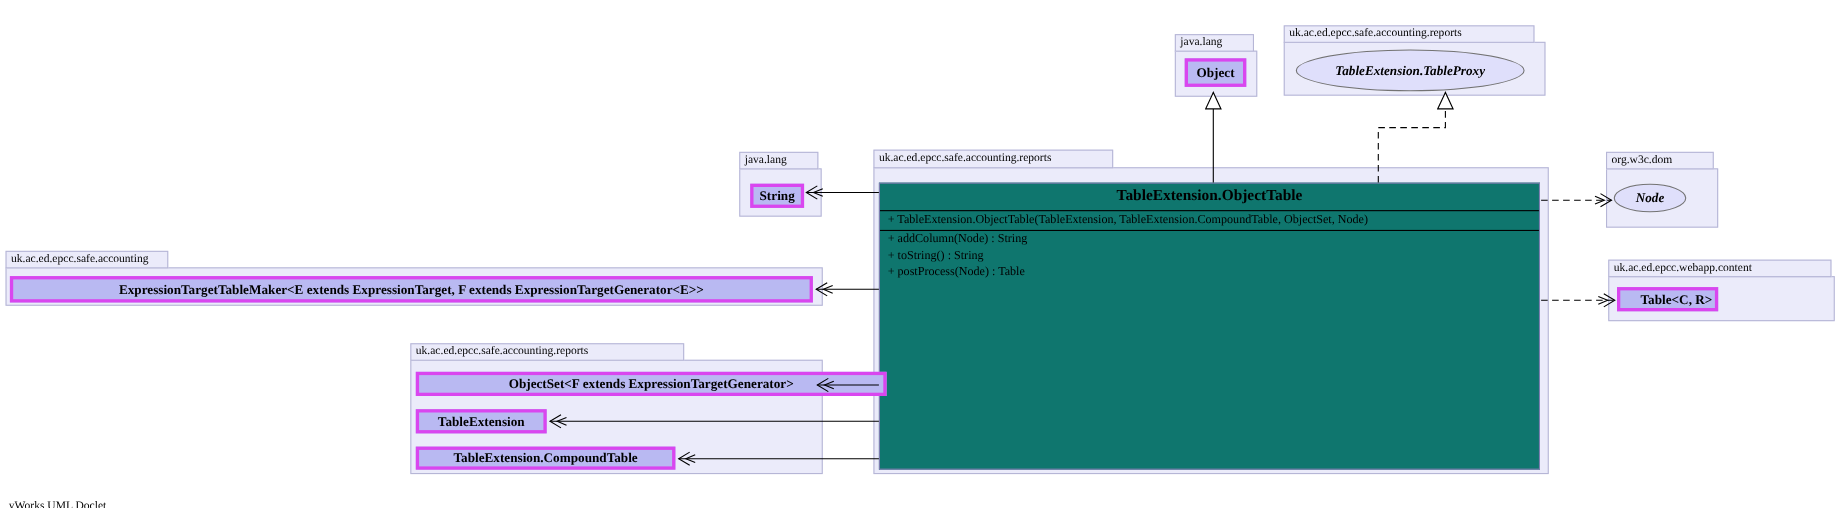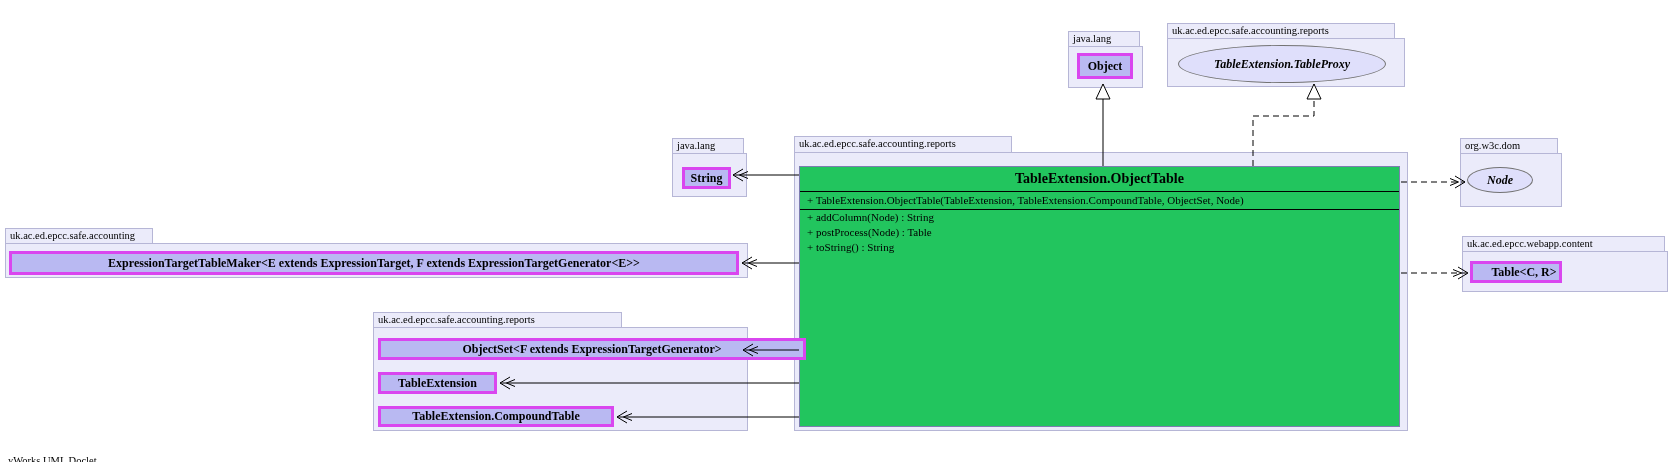--- a/index.html
+++ b/index.html
@@ -28,21 +28,21 @@
   }
   .iface{
     position:absolute;box-sizing:border-box;
     background:#dfdffb;border:1px solid #737373;border-radius:50%;
     font-weight:bold;font-style:italic;font-size:12px;
     display:flex;align-items:center;justify-content:center;
     white-space:nowrap;
   }
   .main-cls{
     position:absolute;box-sizing:border-box;
-    background:#22c55e;border:1px solid #7d7db0;
+    background:#0f766e;border:1px solid #7d7db0;
   }
   .main-title{
     box-sizing:border-box;height:25px;border-bottom:1px solid #000;
     font-weight:bold;font-size:14px;line-height:24px;text-align:center;
     white-space:nowrap;overflow:hidden;
   }
   .ctor-row{
     box-sizing:border-box;height:18px;border-bottom:1px solid #000;
     font-size:11px;line-height:17px;padding:0 0 0 7px;
     white-space:nowrap;overflow:hidden;
@@ -78,22 +78,22 @@
   <div class="pkg-body" style="left:5px;top:223px;width:743px;height:35px;"></div>
   <div class="pkg-tab" style="left:5px;top:208px;width:148px;height:16px;">uk.ac.ed.epcc.safe.accounting</div>
   <div class="cls" style="left:9px;top:231px;width:730px;height:24px;">ExpressionTargetTableMaker&lt;E extends ExpressionTarget, F extends ExpressionTargetGenerator&lt;E&gt;&gt;</div>
 
   <div class="pkg-body" style="left:794px;top:132px;width:614px;height:279px;"></div>
   <div class="pkg-tab" style="left:794px;top:116px;width:218px;height:17px;">uk.ac.ed.epcc.safe.accounting.reports</div>
   <div class="main-cls" style="left:799px;top:146px;width:601px;height:261px;">
     <div class="main-title">TableExtension.ObjectTable</div>
     <div class="ctor-row">+ TableExtension.ObjectTable(TableExtension, TableExtension.CompoundTable, ObjectSet, Node)</div>
     <div class="method-row">+ addColumn(Node) : String</div>
+    <div class="method-row">+ toString() : String</div>
     <div class="method-row">+ postProcess(Node) : Table</div>
-    <div class="method-row">+ toString() : String</div>
   </div>
 
   <div class="pkg-body" style="left:373px;top:307px;width:375px;height:104px;"></div>
   <div class="pkg-tab" style="left:373px;top:292px;width:249px;height:16px;">uk.ac.ed.epcc.safe.accounting.reports</div>
   <div class="cls" style="left:378px;top:318px;width:428px;height:22px;">ObjectSet&lt;F extends ExpressionTargetGenerator&gt;</div>
   <div class="cls" style="left:378px;top:352px;width:119px;height:22px;">TableExtension</div>
   <div class="cls" style="left:378px;top:386px;width:236px;height:21px;">TableExtension.CompoundTable</div>
 
   <div class="pkg-body" style="left:1460px;top:133px;width:102px;height:54px;"></div>
   <div class="pkg-tab" style="left:1460px;top:118px;width:98px;height:16px;">org.w3c.dom</div>

